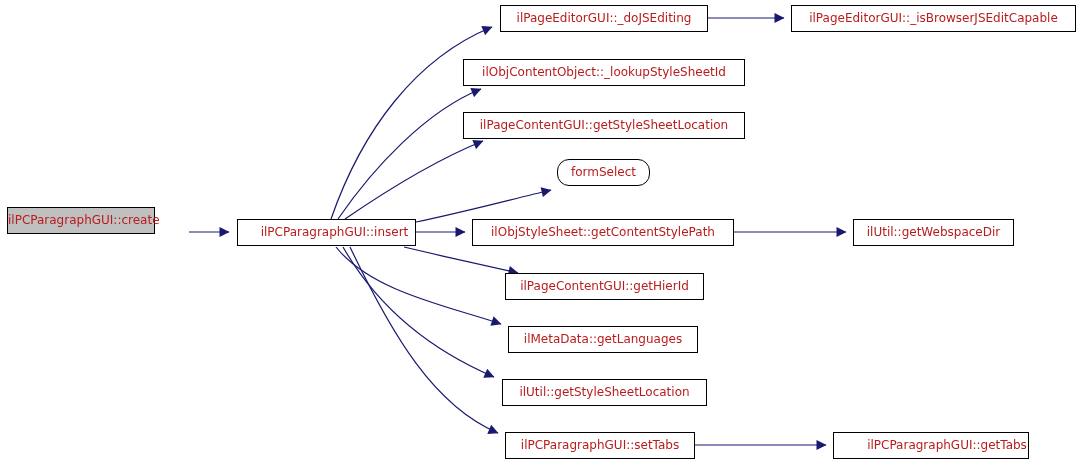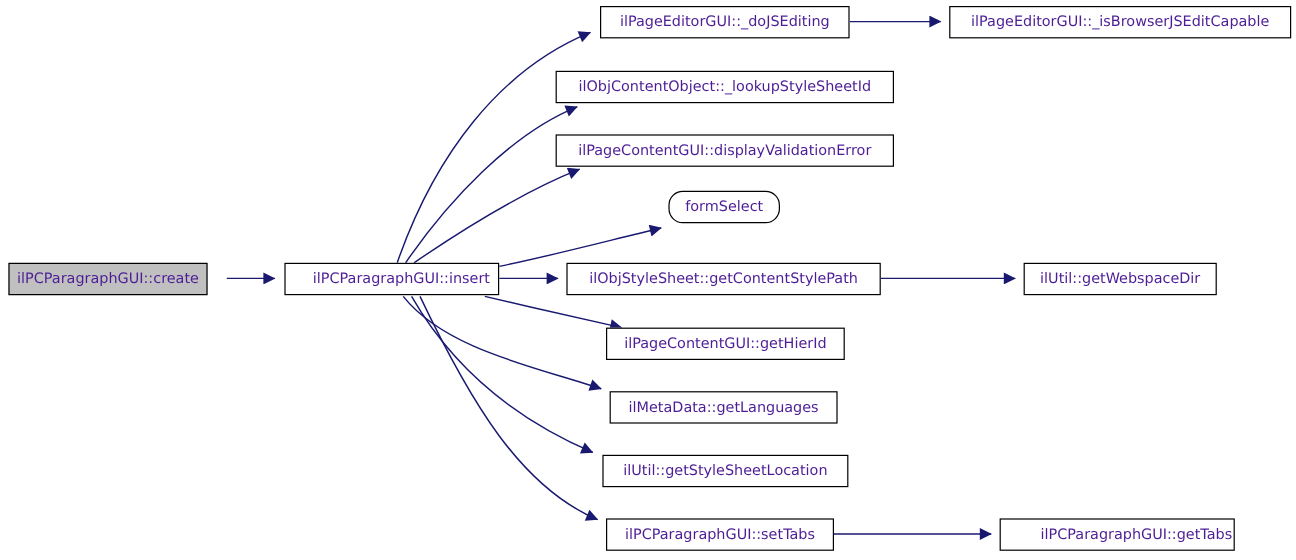--- a/index.html
+++ b/index.html
@@ -21,21 +21,21 @@
     top: 0;
     width: 1080px;
     height: 467px;
   }
   .node {
     position: absolute;
     box-sizing: border-box;
     height: 27px;
     border: 1px solid #000000;
     background: #ffffff;
-    color: #4c1d95;
+    color: #b91c1c;
     font-size: 12px;
     line-height: 25px;
     text-align: center;
     white-space: nowrap;
     cursor: pointer;
   }
   .node.highlight {
     background: #c0c0c0;
   }
 </style>
@@ -60,31 +60,31 @@
       <path d="M 416 232 L 465 232" marker-end="url(#arrowhead)"></path>
       <path d="M 734 232 L 846 232" marker-end="url(#arrowhead)"></path>
       <path d="M 404 247 C 442 256, 478 264, 518 273" marker-end="url(#arrowhead)"></path>
       <path d="M 336 247 C 372 292, 448 306, 501 324" marker-end="url(#arrowhead)"></path>
       <path d="M 343 247 C 382 315, 438 353, 494 377" marker-end="url(#arrowhead)"></path>
       <path d="M 350 247 C 392 335, 434 406, 498 433" marker-end="url(#arrowhead)"></path>
       <path d="M 695 445 L 826 445" marker-end="url(#arrowhead)"></path>
     </g>
   </svg>
 
-  <div class="node highlight" style="left:7px;   top:219px; width:166px;">ilPCParagraphGUI::create</div>
+  <div class="node highlight" style="left:7px;   top:207px; width:148px;">ilPCParagraphGUI::create</div>
 
   <div class="node" style="left:237px; top:219px; width:179px;padding-left:16px;">ilPCParagraphGUI::insert</div>
 
   <div class="node" style="left:500px; top:5px;   width:208px;">ilPageEditorGUI::_doJSEditing</div>
 
   <div class="node" style="left:791px; top:5px;   width:285px;">ilPageEditorGUI::_isBrowserJSEditCapable</div>
 
   <div class="node" style="left:463px; top:59px;  width:282px;">ilObjContentObject::_lookupStyleSheetId</div>
 
-  <div class="node" style="left:463px; top:112px; width:282px;">ilPageContentGUI::displayValidationError</div>
+  <div class="node" style="left:463px; top:112px; width:282px;">ilPageContentGUI::getStyleSheetLocation</div>
 
   <div class="node" style="left:557px; top:159px; width:93px;border-radius:12px;">formSelect</div>
 
   <div class="node" style="left:472px; top:219px; width:262px;">ilObjStyleSheet::getContentStylePath</div>
 
   <div class="node" style="left:853px; top:219px; width:161px;">ilUtil::getWebspaceDir</div>
 
   <div class="node" style="left:505px; top:273px; width:199px;">ilPageContentGUI::getHierId</div>
 
   <div class="node" style="left:508px; top:326px; width:190px;">ilMetaData::getLanguages</div>

